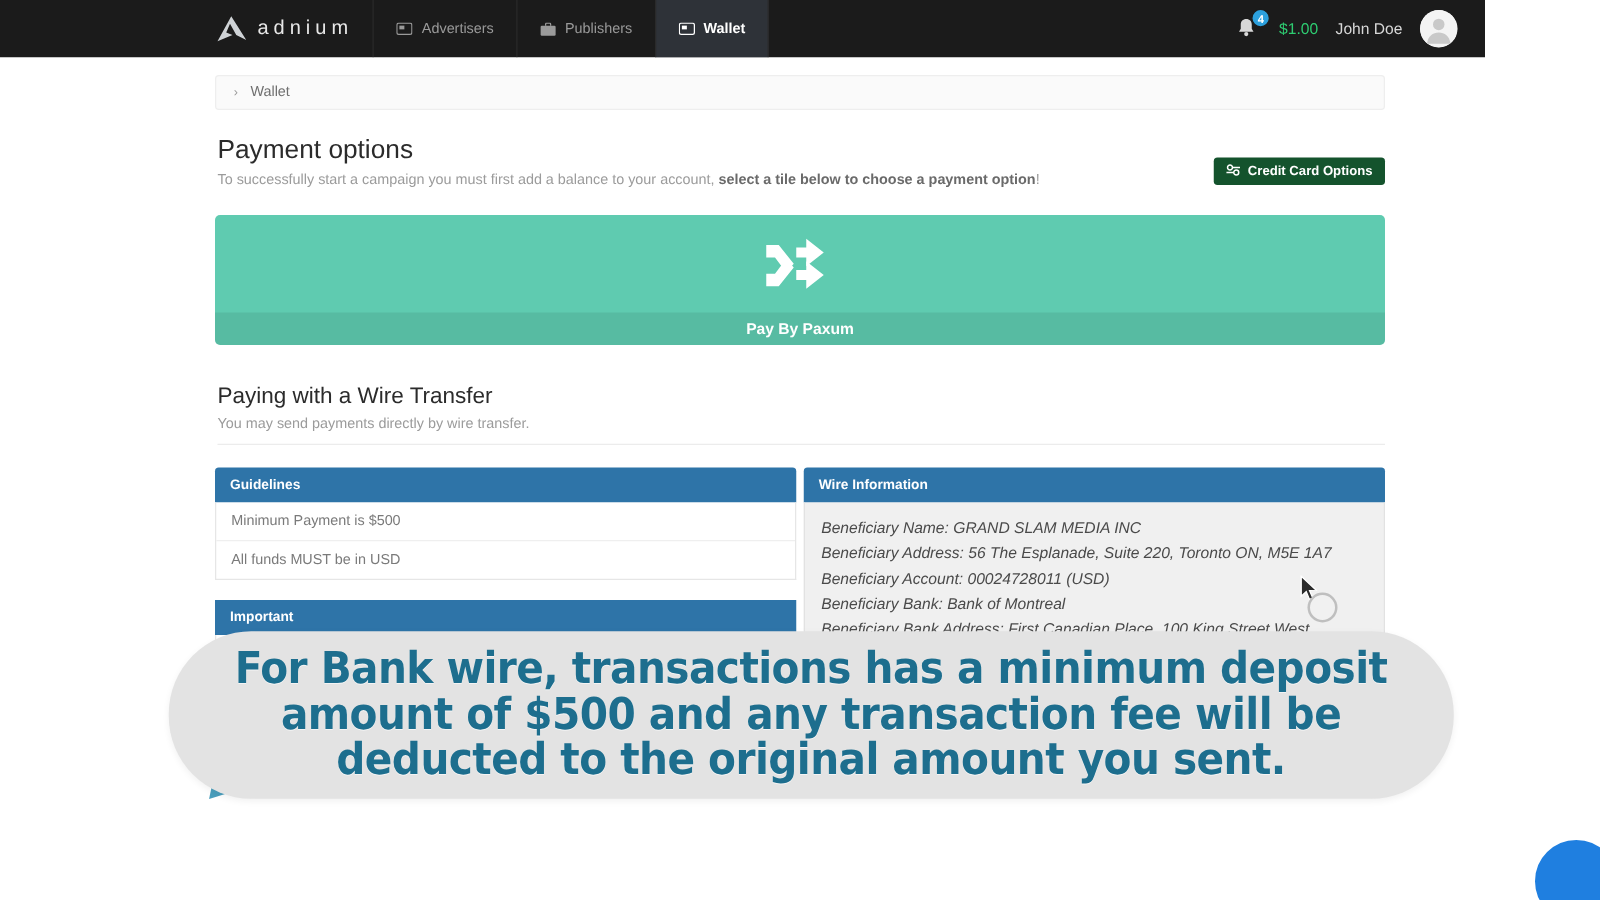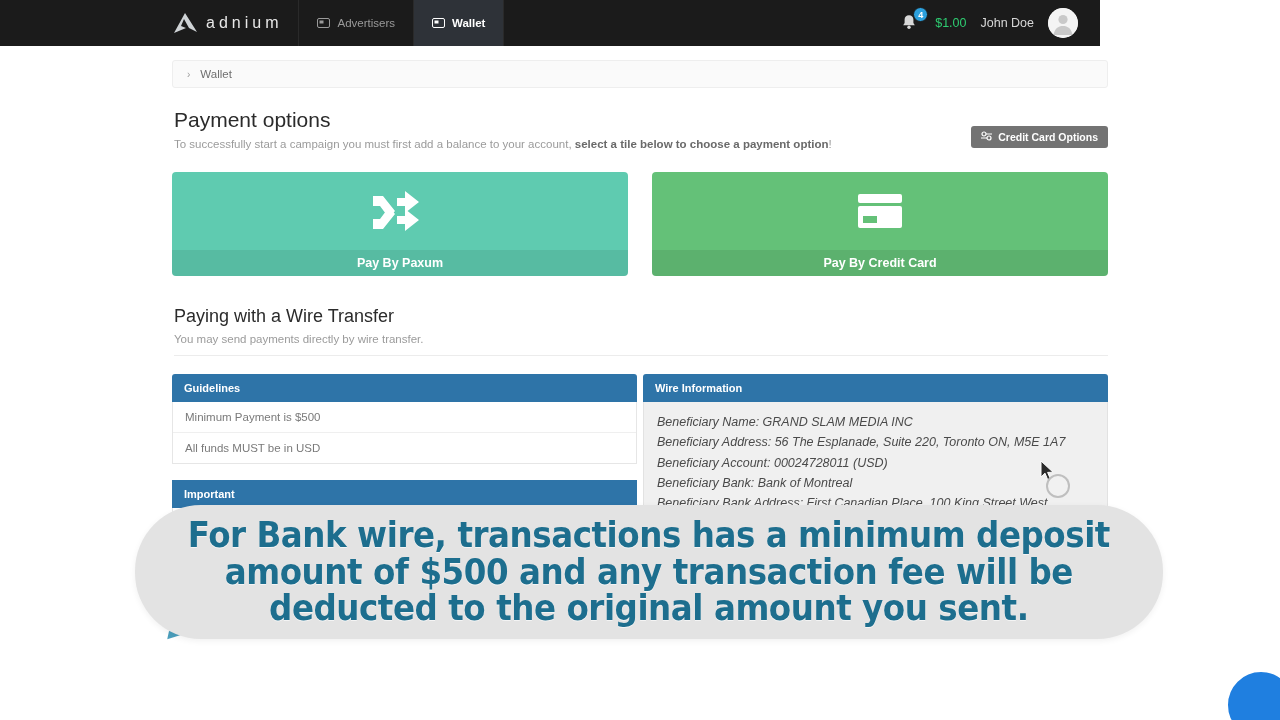--- a/index.html
+++ b/index.html
@@ -7,21 +7,21 @@
     margin: 0; padding: 0;
     width: 1280px; height: 720px;
     overflow: hidden;
     background: #ffffff;
     font-family: "Liberation Sans", sans-serif;
   }
 
   
   .navbar {
     position: absolute; top: 0; left: 0;
-    width: 1100px; height: 46px;
+    width: 1188px; height: 46px;
     background: #1b1b1b;
     display: flex; align-items: stretch;
   }
   .nav-left-pad { width: 168px; }
   .brand {
     display: flex; align-items: center;
     padding: 0 16px 0 4px;
     gap: 8px;
   }
   .brand-mark { width: 26px; height: 22px; display:block; }
@@ -87,21 +87,21 @@
     font-size: 21px; font-weight: normal; color: #2b2b2b;
   }
   .subtitle {
     margin: 6px 0 0 2px;
     font-size: 11.5px; color: #9b9b9b;
   }
   .subtitle b { color: #6a6a6a; }
 
   .cc-options-btn {
     position: absolute; right: 0; top: 66px;
-    background: #737373; color: #ffffff;
+    background: #14532d; color: #ffffff;
     font-size: 10.5px; font-weight: bold;
     border: none; border-radius: 3px;
     height: 22px; padding: 0 10px;
     display: flex; align-items: center; gap: 6px;
     cursor: pointer;
   }
 
   
   .tiles {
     display: flex; gap: 24px;
@@ -245,20 +245,29 @@
 
   <div class="nav-tabs">
     <div class="nav-tab">
       <span>
         <svg width="13" height="10" viewBox="0 0 13 10">
           <rect x="0.5" y="0.5" width="12" height="9" rx="1.5" fill="none" stroke="#9a9a9a"></rect>
           <rect x="2.5" y="2.5" width="4" height="3" fill="#9a9a9a"></rect>
         </svg>
       </span>
       <span>Advertisers</span>
+    </div>
+    <div class="nav-tab">
+      <span>
+        <svg width="13" height="11" viewBox="0 0 13 11">
+          <rect x="0.5" y="2.5" width="12" height="8" rx="1" fill="#9a9a9a"></rect>
+          <path d="M4.5 2.5 V1.2 A0.8 0.8 0 0 1 5.3 0.5 H7.7 A0.8 0.8 0 0 1 8.5 1.2 V2.5" fill="none" stroke="#9a9a9a"></path>
+        </svg>
+      </span>
+      <span>Publishers</span>
     </div>
     <div class="nav-tab active">
       <span>
         <svg width="13" height="10" viewBox="0 0 13 10">
           <rect x="0.5" y="0.5" width="12" height="9" rx="1.5" fill="none" stroke="#ffffff"></rect>
           <rect x="2.5" y="2.5" width="4" height="3" fill="#ffffff"></rect>
         </svg>
       </span>
       <span>Wallet</span>
     </div>
@@ -320,30 +329,20 @@
               <path d="M2 30 h7 l9 -12 6 7 -12 15 H2 Z"></path>
               <path d="M30 4 h10 l9 11 -9 11 h-10 l7 -11 Z" opacity="0"></path>
               <path d="M34 2 l14 11 -14 11 v-7 h-8 v-8 h8 Z"></path>
               <path d="M34 20 l14 11 -14 11 v-7 h-8 v-8 h8 Z"></path>
             </g>
           </svg>
         </div>
         <div class="tile-label">Pay By Paxum</div>
       </div>
 
-      <div class="tile tile-cc">
-        <div class="tile-icon">
-          <svg width="52" height="40" viewBox="0 0 52 40">
-            <rect x="4" y="3" width="44" height="9" rx="2" fill="#ffffff"></rect>
-            <rect x="4" y="15" width="44" height="22" rx="2" fill="#ffffff"></rect>
-            <rect x="9" y="25" width="14" height="7" fill="#64c178"></rect>
-          </svg>
-        </div>
-        <div class="tile-label">Pay By Credit Card</div>
-      </div>
 
 
     </div>
 
     <h2 class="section-title">Paying with a Wire Transfer</h2>
     <div class="section-sub">You may send payments directly by wire transfer.</div>
 
     <div class="panels">
 
       <div class="col">

